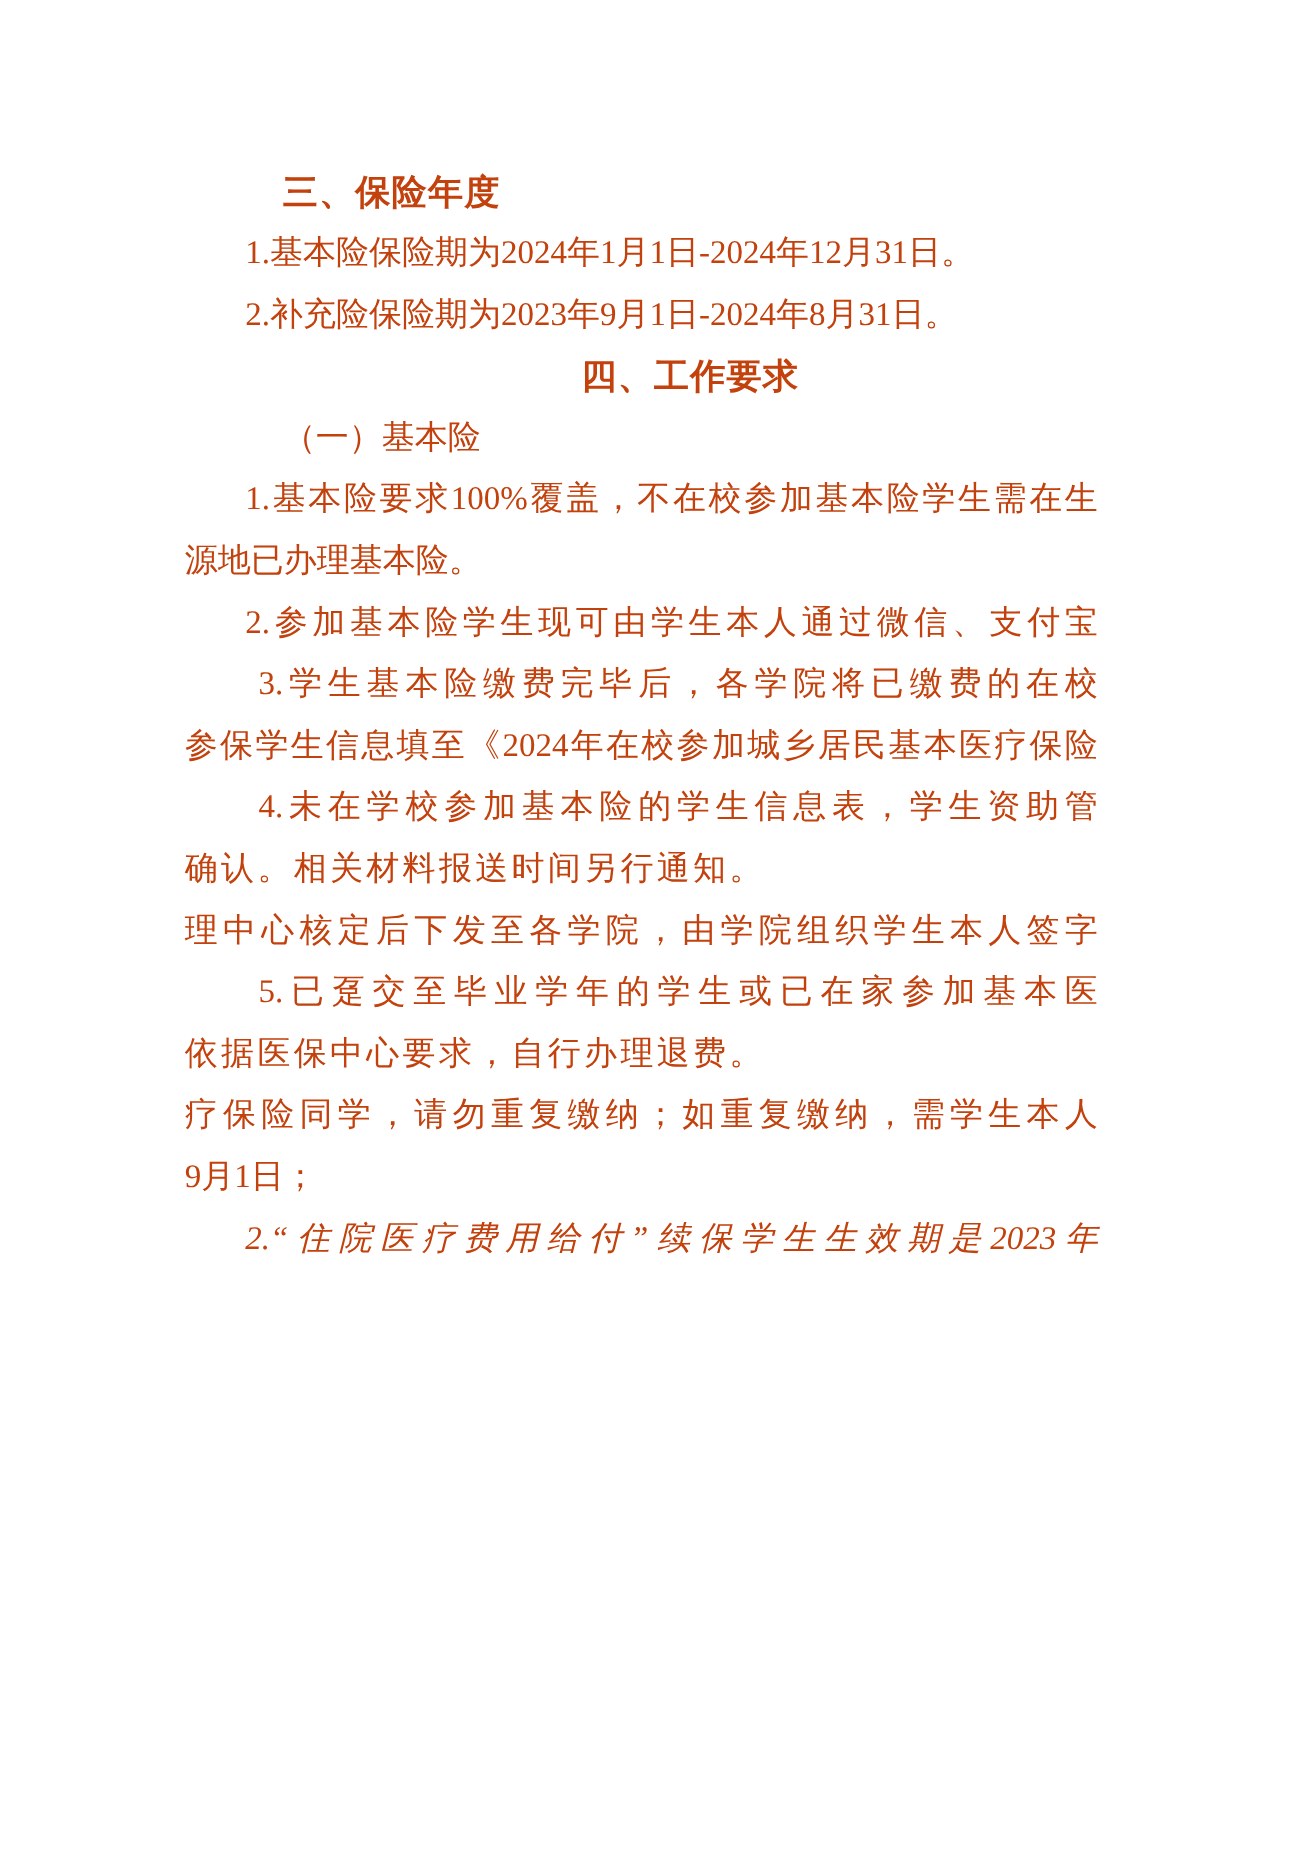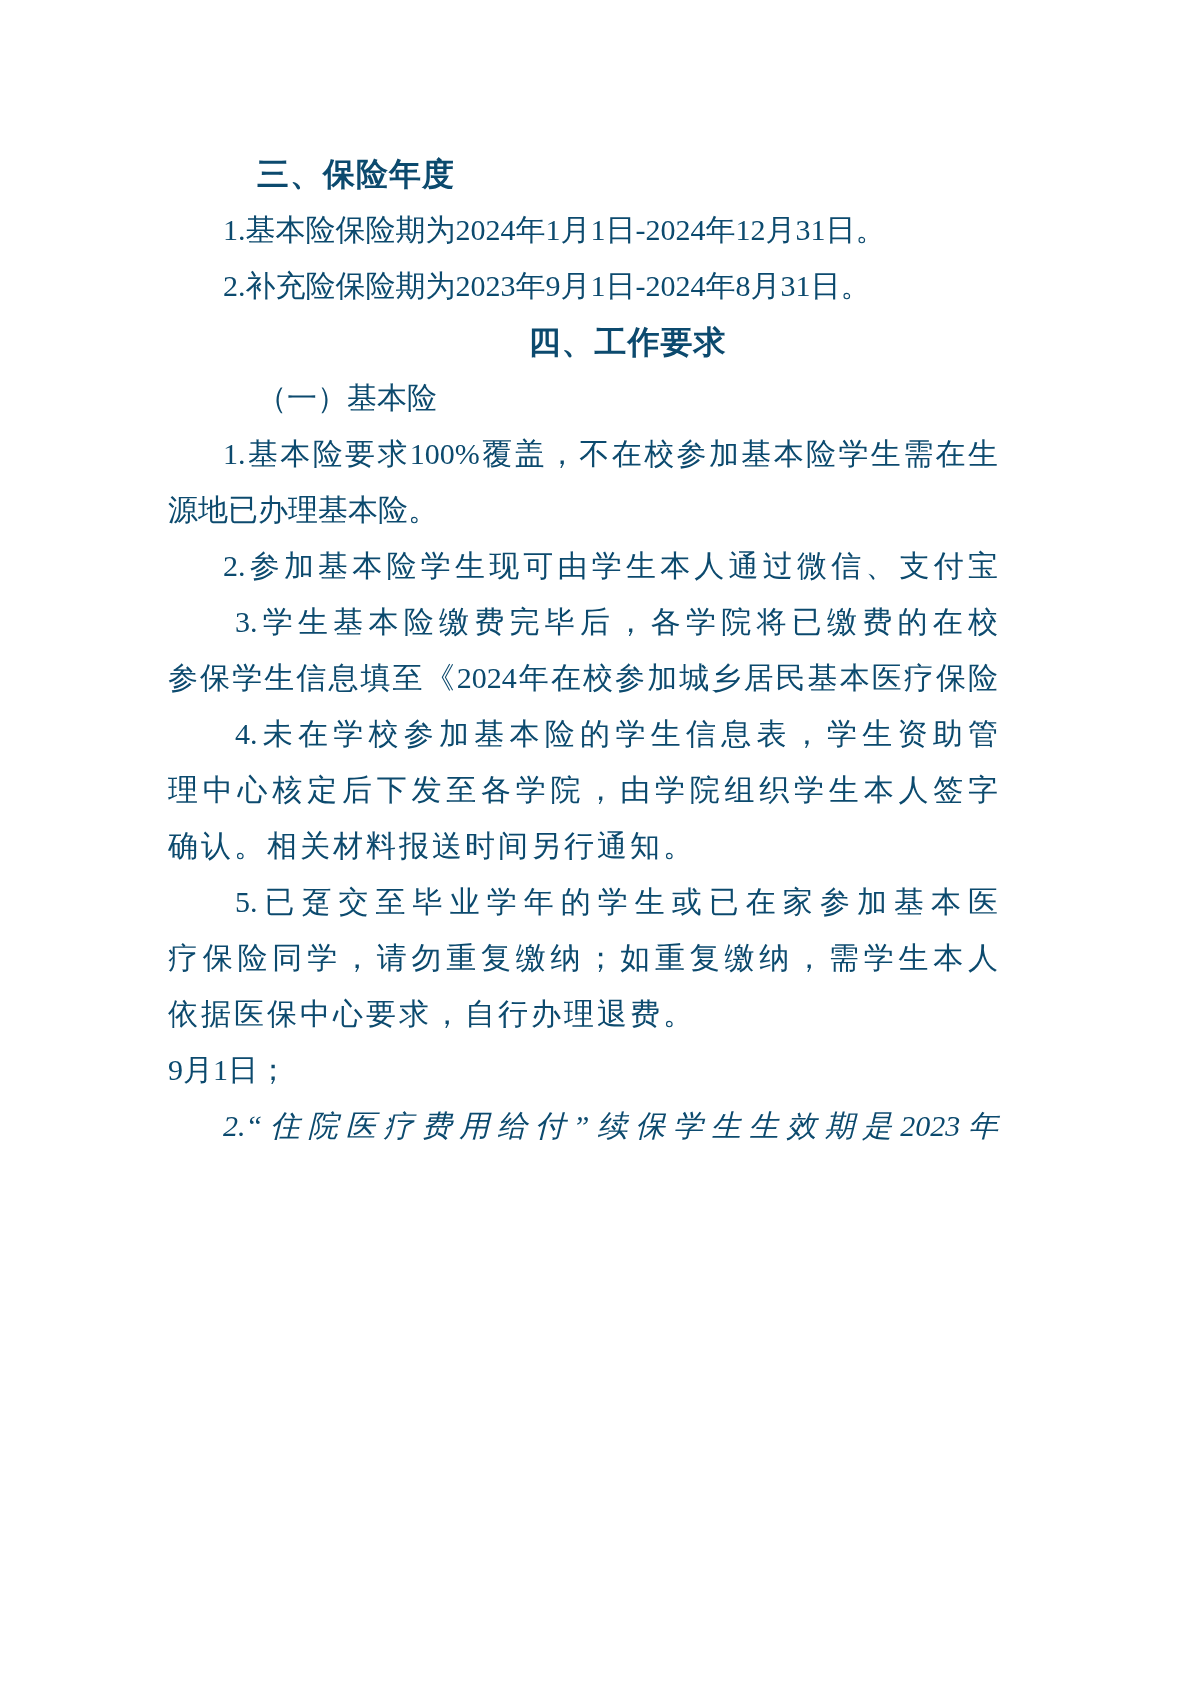--- a/index.html
+++ b/index.html
@@ -14,21 +14,21 @@
   .content{
     position:absolute;
     left:168px;
     top:146px;
     width:830px;
   }
   .line{
     height:56px;
     line-height:56px;
     font-size:30px;
-    color:#0c4a6e;
+    color:#c2410c;
     font-family:"Liberation Serif","DejaVu Serif",serif;
     white-space:nowrap;
   }
   .line.heading{
     font-family:"Liberation Sans","DejaVu Sans",sans-serif;
     font-weight:700;
     font-size:32px;
     letter-spacing:1px;
   }
   .line.justify{
@@ -46,21 +46,21 @@
       <div class="line" style="padding-left: 55px;">1.基本险保险期为2024年1月1日-2024年12月31日。</div>
       <div class="line" style="padding-left: 55px;">2.补充险保险期为2023年9月1日-2024年8月31日。</div>
       <div class="line heading" style="padding-left: 89px; text-align: center;">四、工作要求</div>
       <div class="line" style="padding-left: 89px;">（一）基本险</div>
       <div class="line justify" style="padding-left: 55px;">1.基本险要求100%覆盖，不在校参加基本险学生需在生</div>
       <div class="line" style="padding-left: 0px;">源地已办理基本险。</div>
       <div class="line justify" style="padding-left: 55px;">2.参加基本险学生现可由学生本人通过微信、支付宝</div>
       <div class="line justify" style="padding-left: 67px;">3.学生基本险缴费完毕后，各学院将已缴费的在校</div>
       <div class="line justify" style="padding-left: 0px;">参保学生信息填至《2024年在校参加城乡居民基本医疗保险</div>
       <div class="line justify" style="padding-left: 67px;">4.未在学校参加基本险的学生信息表，学生资助管</div>
+      <div class="line" style="padding-left: 0px; letter-spacing: 3px;">确认。相关材料报送时间另行通知。</div>
       <div class="line justify" style="padding-left: 0px;">理中心核定后下发至各学院，由学院组织学生本人签字</div>
-      <div class="line" style="padding-left: 0px; letter-spacing: 3px;">确认。相关材料报送时间另行通知。</div>
       <div class="line justify" style="padding-left: 67px;">5.已趸交至毕业学年的学生或已在家参加基本医</div>
+      <div class="line" style="padding-left: 0px; letter-spacing: 3px;">依据医保中心要求，自行办理退费。</div>
       <div class="line justify" style="padding-left: 0px;">疗保险同学，请勿重复缴纳；如重复缴纳，需学生本人</div>
-      <div class="line" style="padding-left: 0px; letter-spacing: 3px;">依据医保中心要求，自行办理退费。</div>
       <div class="line" style="padding-left: 0px;">9月1日；</div>
       <div class="line justify" style="padding-left: 55px; font-style: italic;">2.“住院医疗费用给付”续保学生生效期是2023年</div>
     </div>
 </div>
 
 </body></html>

